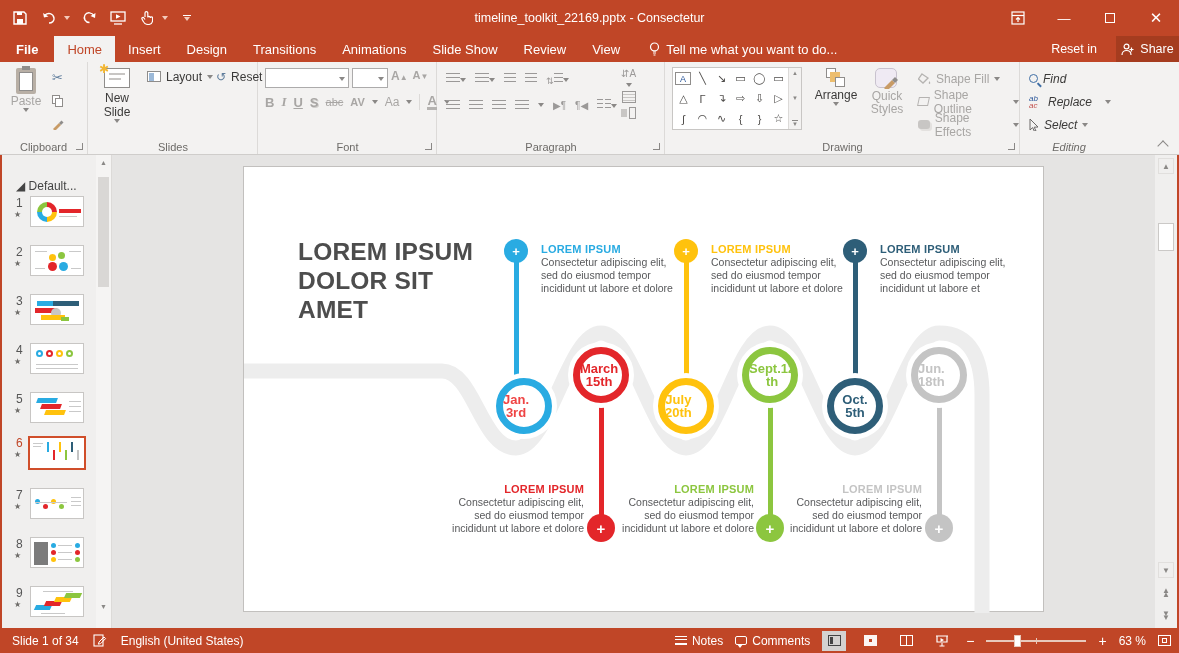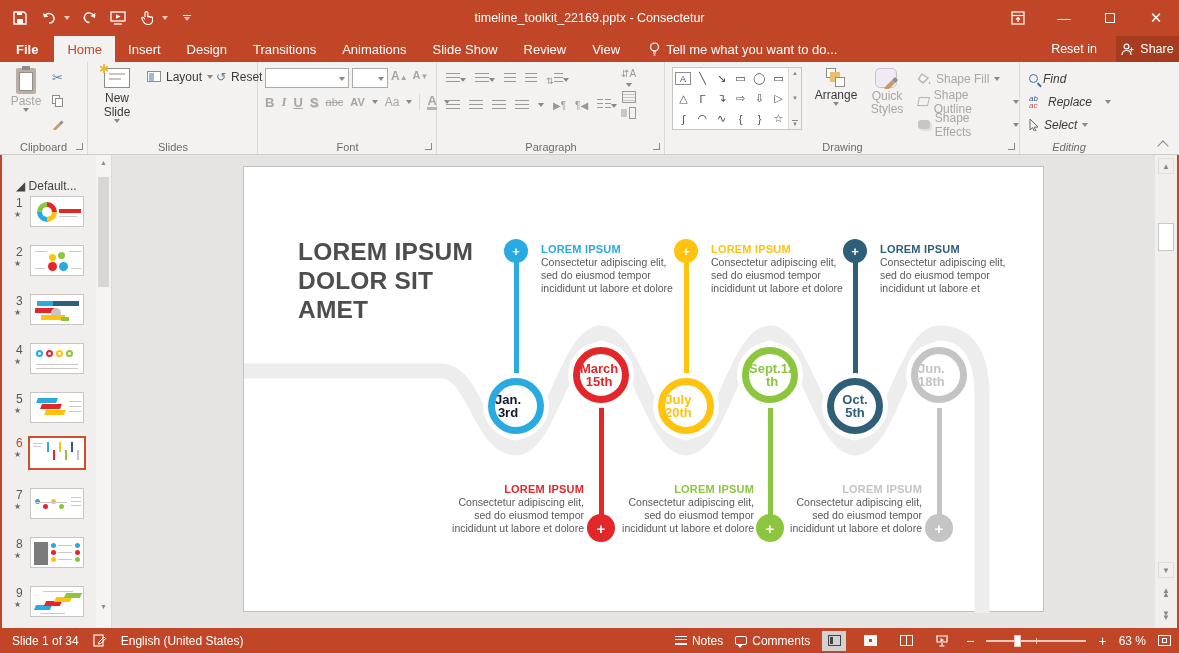--- a/index.html
+++ b/index.html
@@ -551,21 +551,21 @@
         </svg>
 
         <div class="slidetitle">LOREM IPSUM
 DOLOR SIT
 AMET</div>
 
         <div class="ms-stem" style="left: 269.5px; top: 95px; height: 116px; background-color: rgb(41, 171, 226);"></div>
         <div class="ms-plus sm" style="left: 260px; top: 72px; background-color: rgb(41, 171, 226);">
             <span>+</span>
           </div>
-        <div class="ms-circle" style="left: 244px; top: 211px; border-color: rgb(41, 171, 226); color: #0f172a;">
+        <div class="ms-circle" style="left: 252px; top: 211px; border-color: rgb(41, 171, 226); color: #ef4444;">
             <span class="ms-date">Jan.
 3rd</span>
           </div>
         <div class="ms-text" style="left:297px;top:76px;">
           <div class="ms-head" style="color: rgb(41, 171, 226);">LOREM IPSUM</div>
           <div class="ms-body">Consectetur adipiscing elit,
 sed do eiusmod tempor
 incididunt ut labore et dolore</div>
         </div>
 

